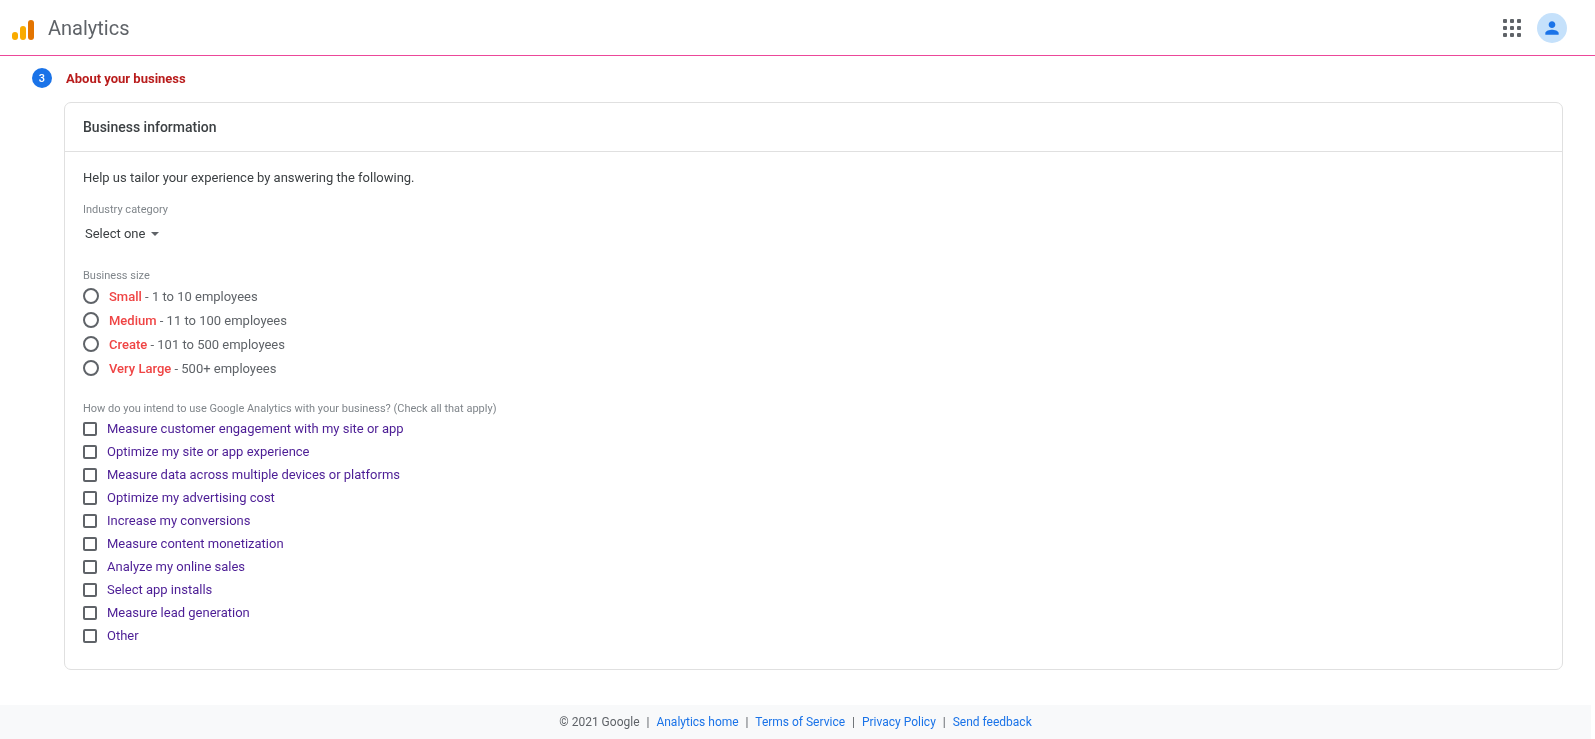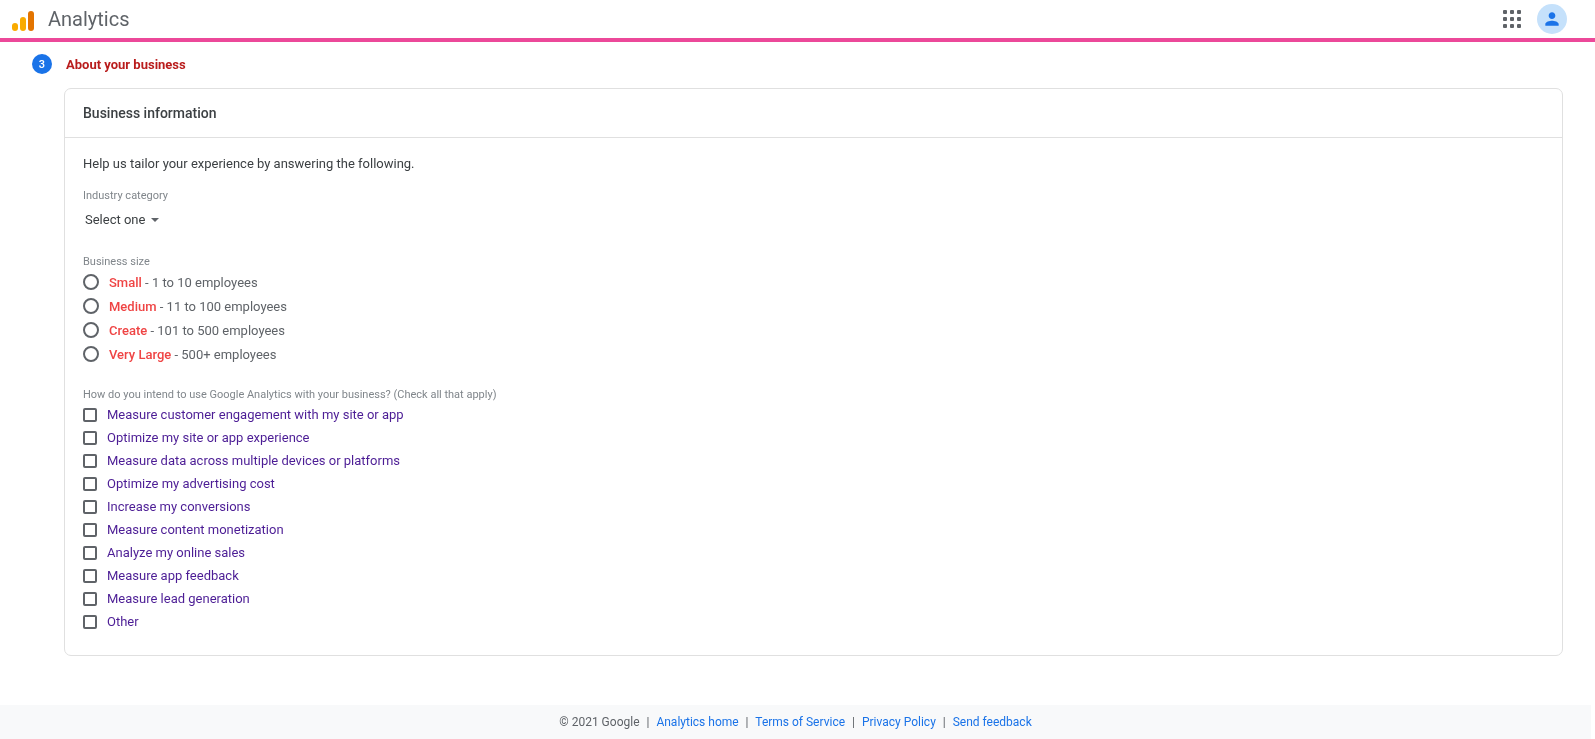--- a/index.html
+++ b/index.html
@@ -6,23 +6,23 @@
   body {
     font-family: Roboto, Arial, sans-serif;
     font-size: 13px;
     color: #202124;
     background: #fff;
   }
   .header {
     display: flex;
     align-items: center;
     justify-content: space-between;
-    height: 42px;
+    height: 56px;
     padding: 0 28px 0 12px;
-    border-bottom: 4px solid #ec4899;
+    border-bottom: 1px solid #ec4899;
   }
   .header-left {
     display: flex;
     align-items: center;
     gap: 12px;
   }
   .logo {
     width: 24px;
     height: 24px;
     display: flex;
@@ -299,21 +299,21 @@
       <div class="check-row">
         <div class="checkbox"></div>
         <span class="check-label">Measure content monetization</span>
       </div>
       <div class="check-row">
         <div class="checkbox"></div>
         <span class="check-label">Analyze my online sales</span>
       </div>
       <div class="check-row">
         <div class="checkbox"></div>
-        <span class="check-label">Measure app feedback</span>
+        <span class="check-label">Select app installs</span>
       </div>
       <div class="check-row">
         <div class="checkbox"></div>
         <span class="check-label">Measure lead generation</span>
       </div>
       <div class="check-row">
         <div class="checkbox"></div>
         <span class="check-label">Other</span>
       </div>
     </div>

